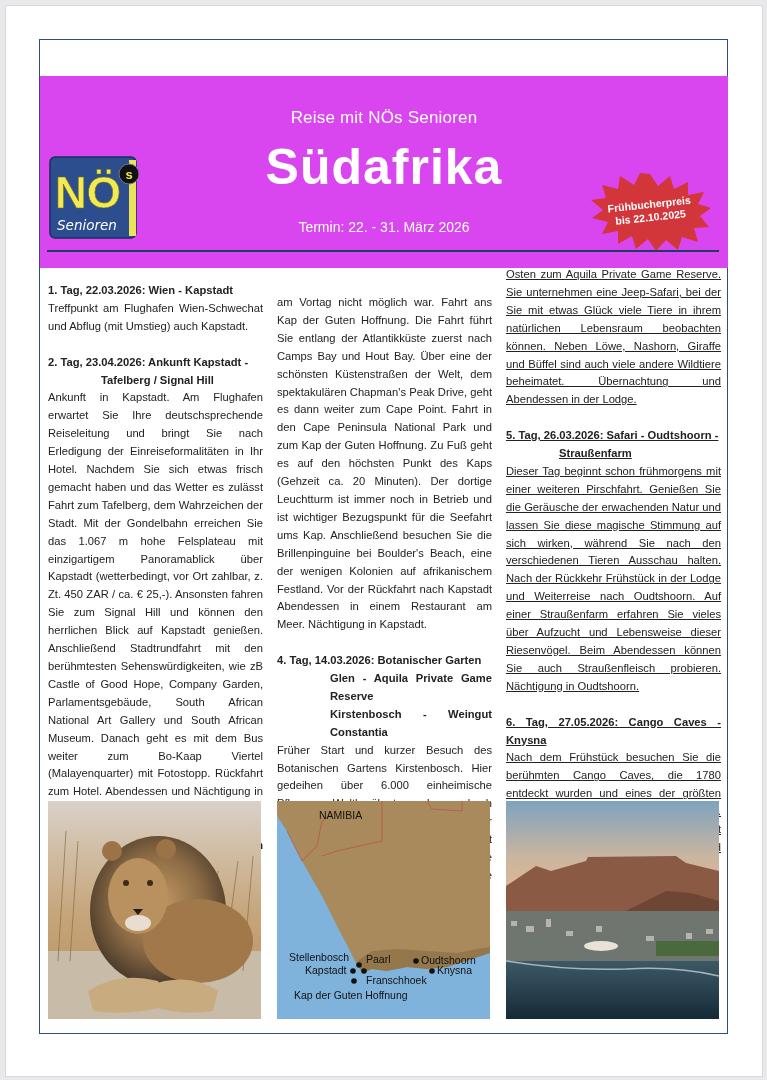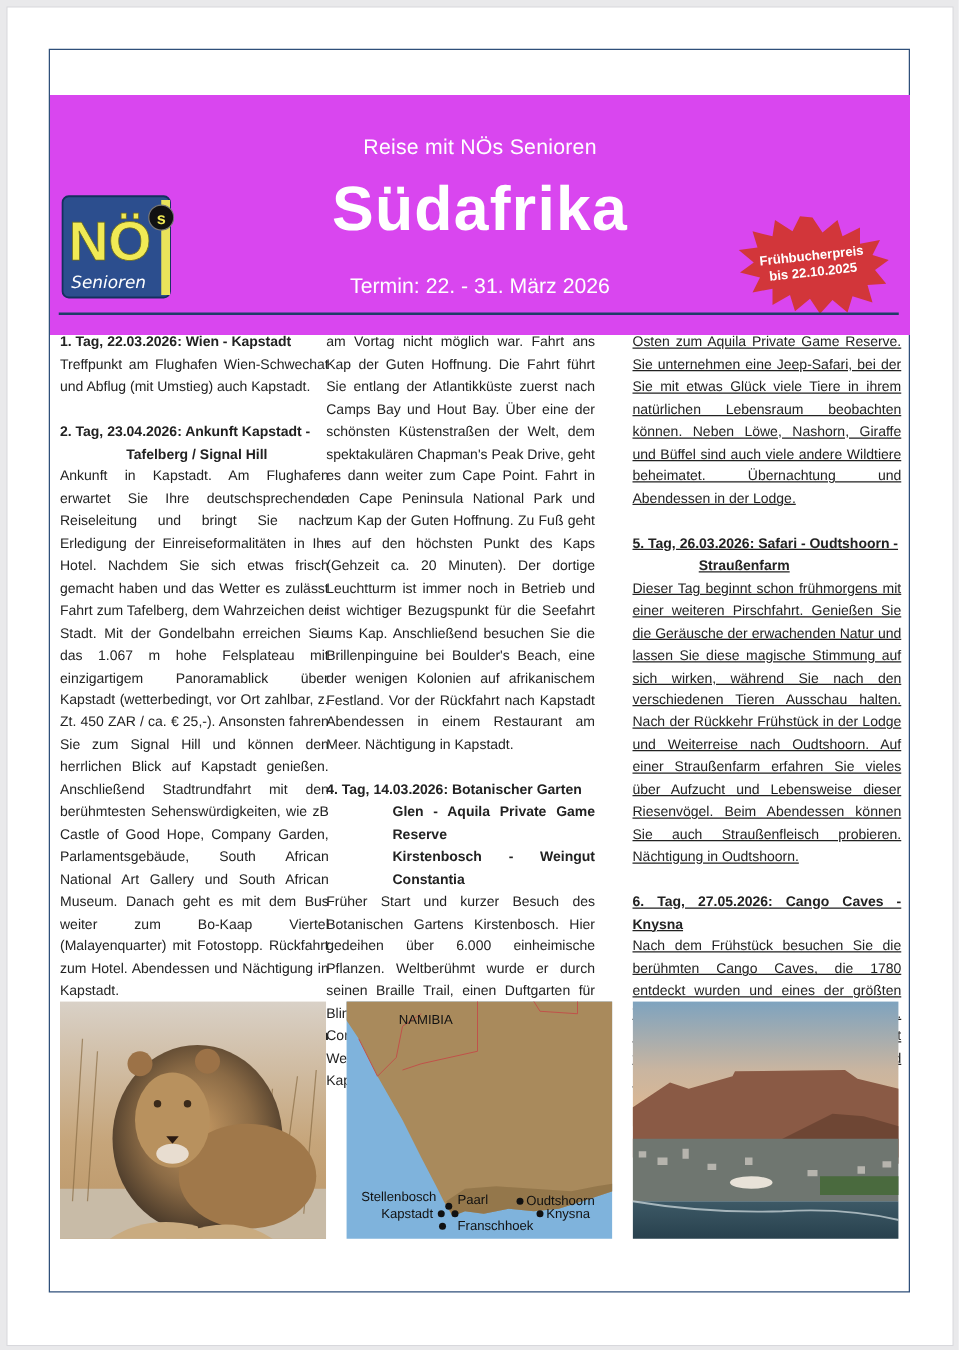--- a/index.html
+++ b/index.html
@@ -14,37 +14,37 @@
   .frame {
     position: absolute; left: 39px; top: 39px; width: 689px; height: 995px;
     border: 1px solid #2f4f7a; background: #fff; box-sizing: border-box;
   }
   .header {
     position: absolute; left: 40px; top: 40px; width: 688px; height: 192px;
     background: #d946ef; color: #fff; text-align: center; margin-top: 36px;
   }
   .subtitle { position: absolute; top: 32px; left: 0; width: 100%; font-size: 17px; letter-spacing: 0.2px; }
   .title { position: absolute; top: 62px; left: 0; width: 100%; font-size: 50px; font-weight: bold; letter-spacing: 1px; }
-  .termin { position: absolute; top: 143px; left: 0; width: 100%; font-size: 17px; }
+  .termin { position: absolute; top: 143px; left: 0; width: 100%; font-size: 14px; }
   .logo {
     position: absolute; left: 9px; top: 80px; width: 90px; height: 84px;
   }
   .badge { position: absolute; left: 548px; top: 96px; width: 124px; height: 80px; }
   .divider { position: absolute; left: 47px; top: 250px; width: 672px; height: 2px; background: #1f3c66; }
   .col {
     position: absolute; top: 266px; width: 215px; font-size: 11.2px; line-height: 17.9px; color: #222;
   }
   .col p { margin: 0; text-align: justify; }
   .col .h { font-weight: bold; margin: 0; }
   .col .h2 { font-weight: bold; margin: 0; padding-left: 53px; }
   .col .gap { height: 17.9px; }
-  .c1 { left: 48px; }
-  .c2 { left: 261px; }
+  .c1 { left: 48px; margin-top: 16px; }
+  .c2 { left: 277px; margin-top: 28px; }
   .c3 { left: 506px; text-decoration: underline; }
-  .photo { position: absolute; top: 801px; width: 213px; height: 190px; overflow: hidden; text-align: right; }
+  .photo { position: absolute; top: 801px; width: 213px; height: 218px; overflow: hidden; text-align: right; }
   .p1 { left: 48px; }
   .p2 { left: 277px; }
   .p3 { left: 506px; }
   .photo svg { display: block; }
   .maplabel { font-family: "Liberation Sans", sans-serif; font-size: 10.5px; fill: #111; }
 </style>
 </head>
 <body>
 
 <div class="sheet"></div>

